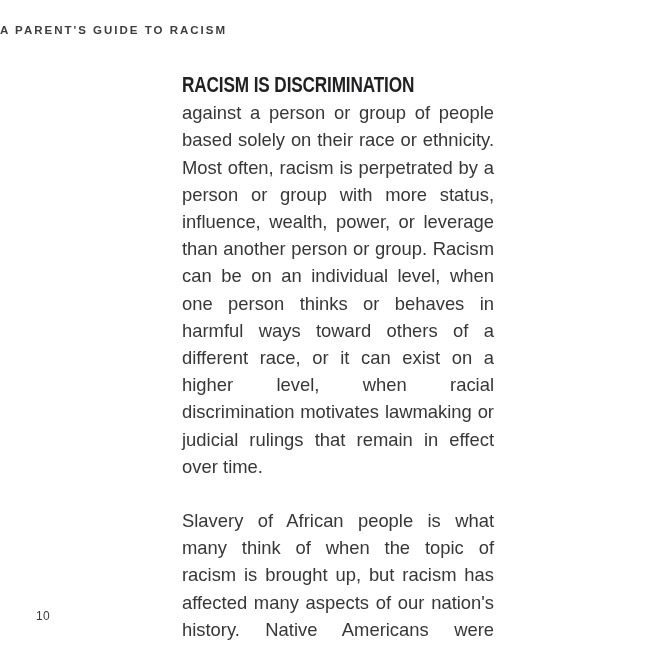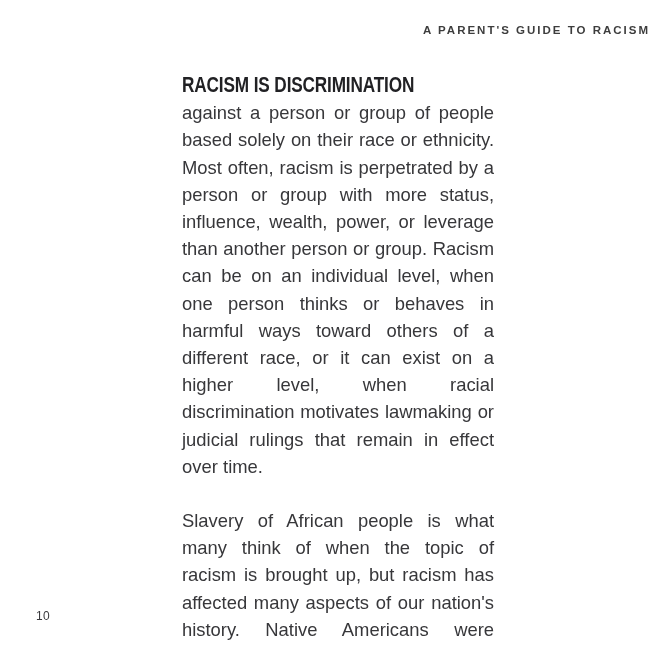--- a/index.html
+++ b/index.html
@@ -21,21 +21,21 @@
     background: #ffffff;
     box-sizing: border-box;
   }
 
   
   .running-head {
     position: absolute;
     top: 24px;
     left: 0;
     width: 650px;
-    text-align: right;
+    text-align: left;
     font-family: "Liberation Sans", sans-serif;
     font-size: 11.5px;
     font-weight: bold;
     letter-spacing: 2.0px;
     color: #3d3d3d;
     white-space: nowrap;
   }
 
   
   .text-column {

